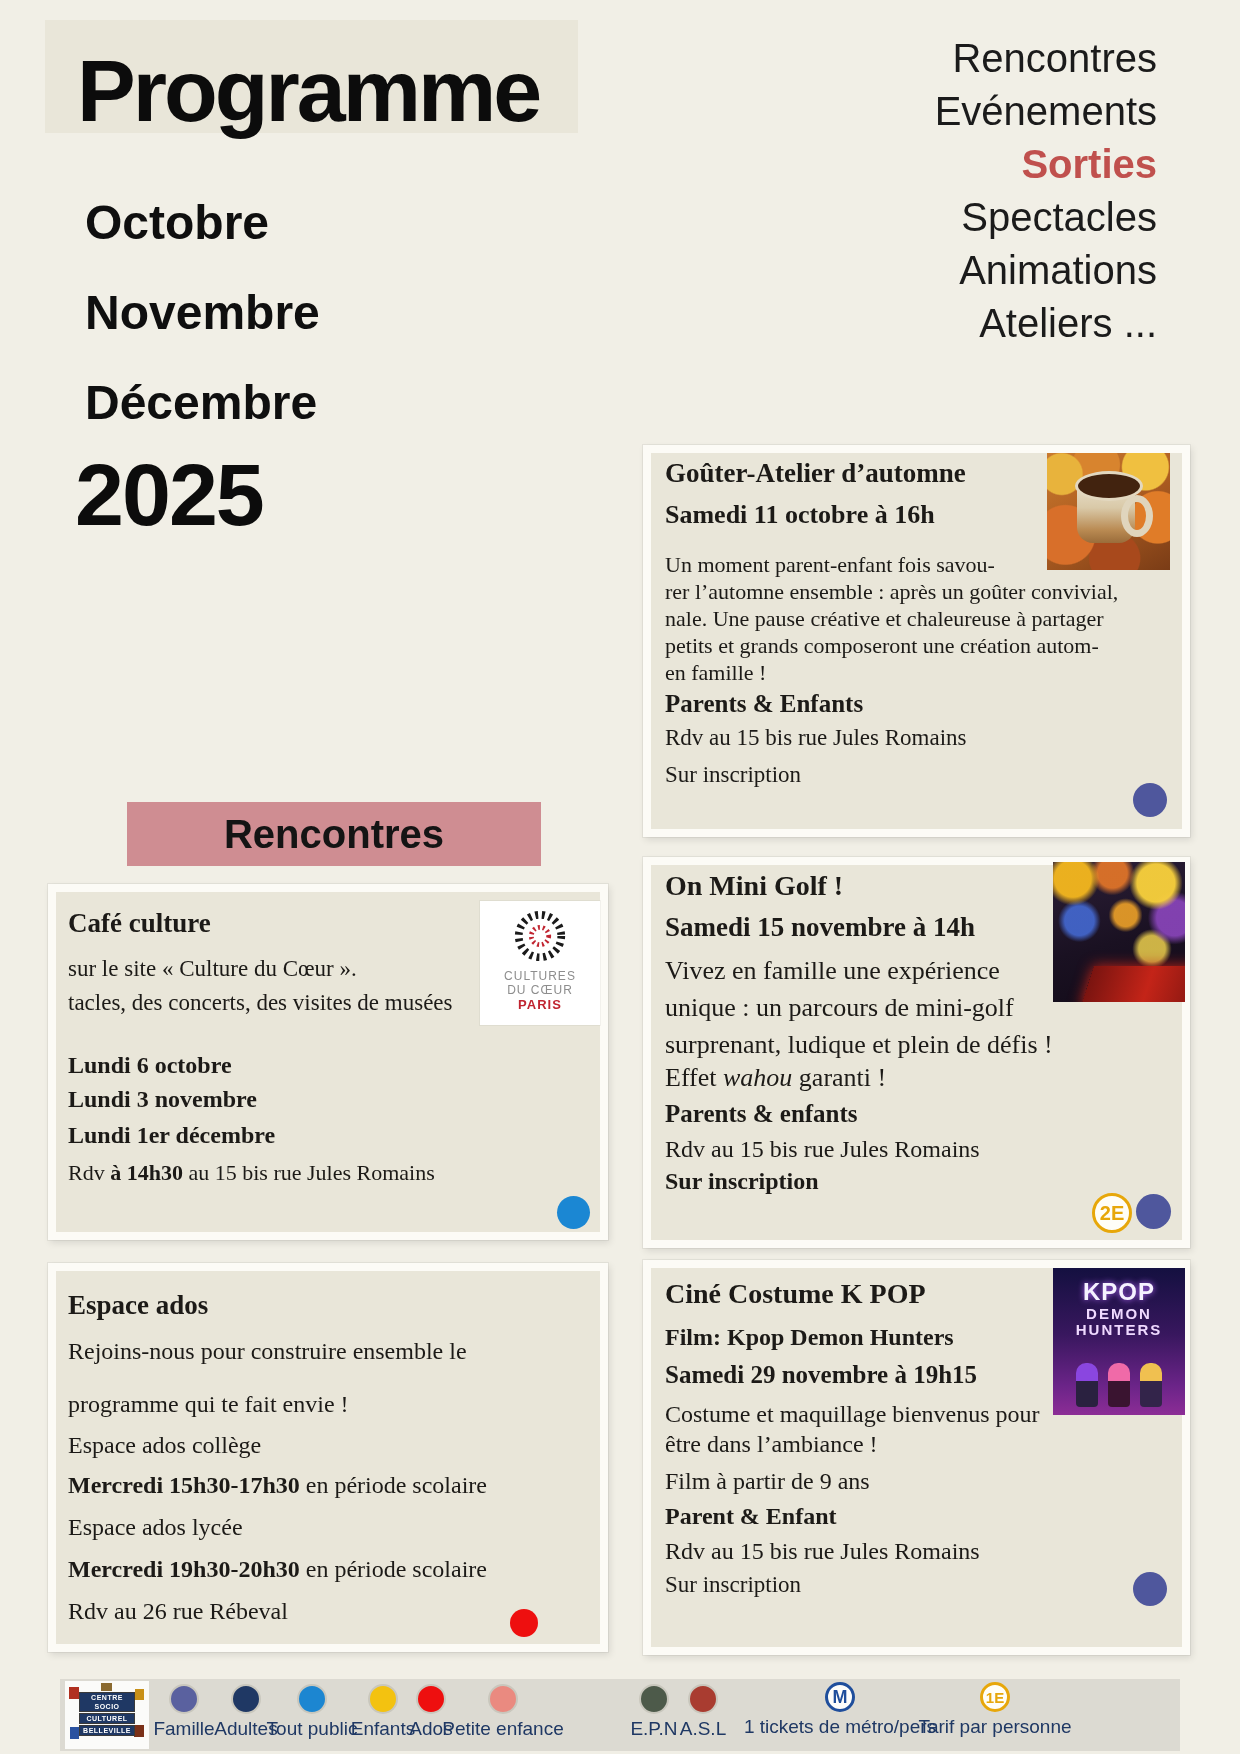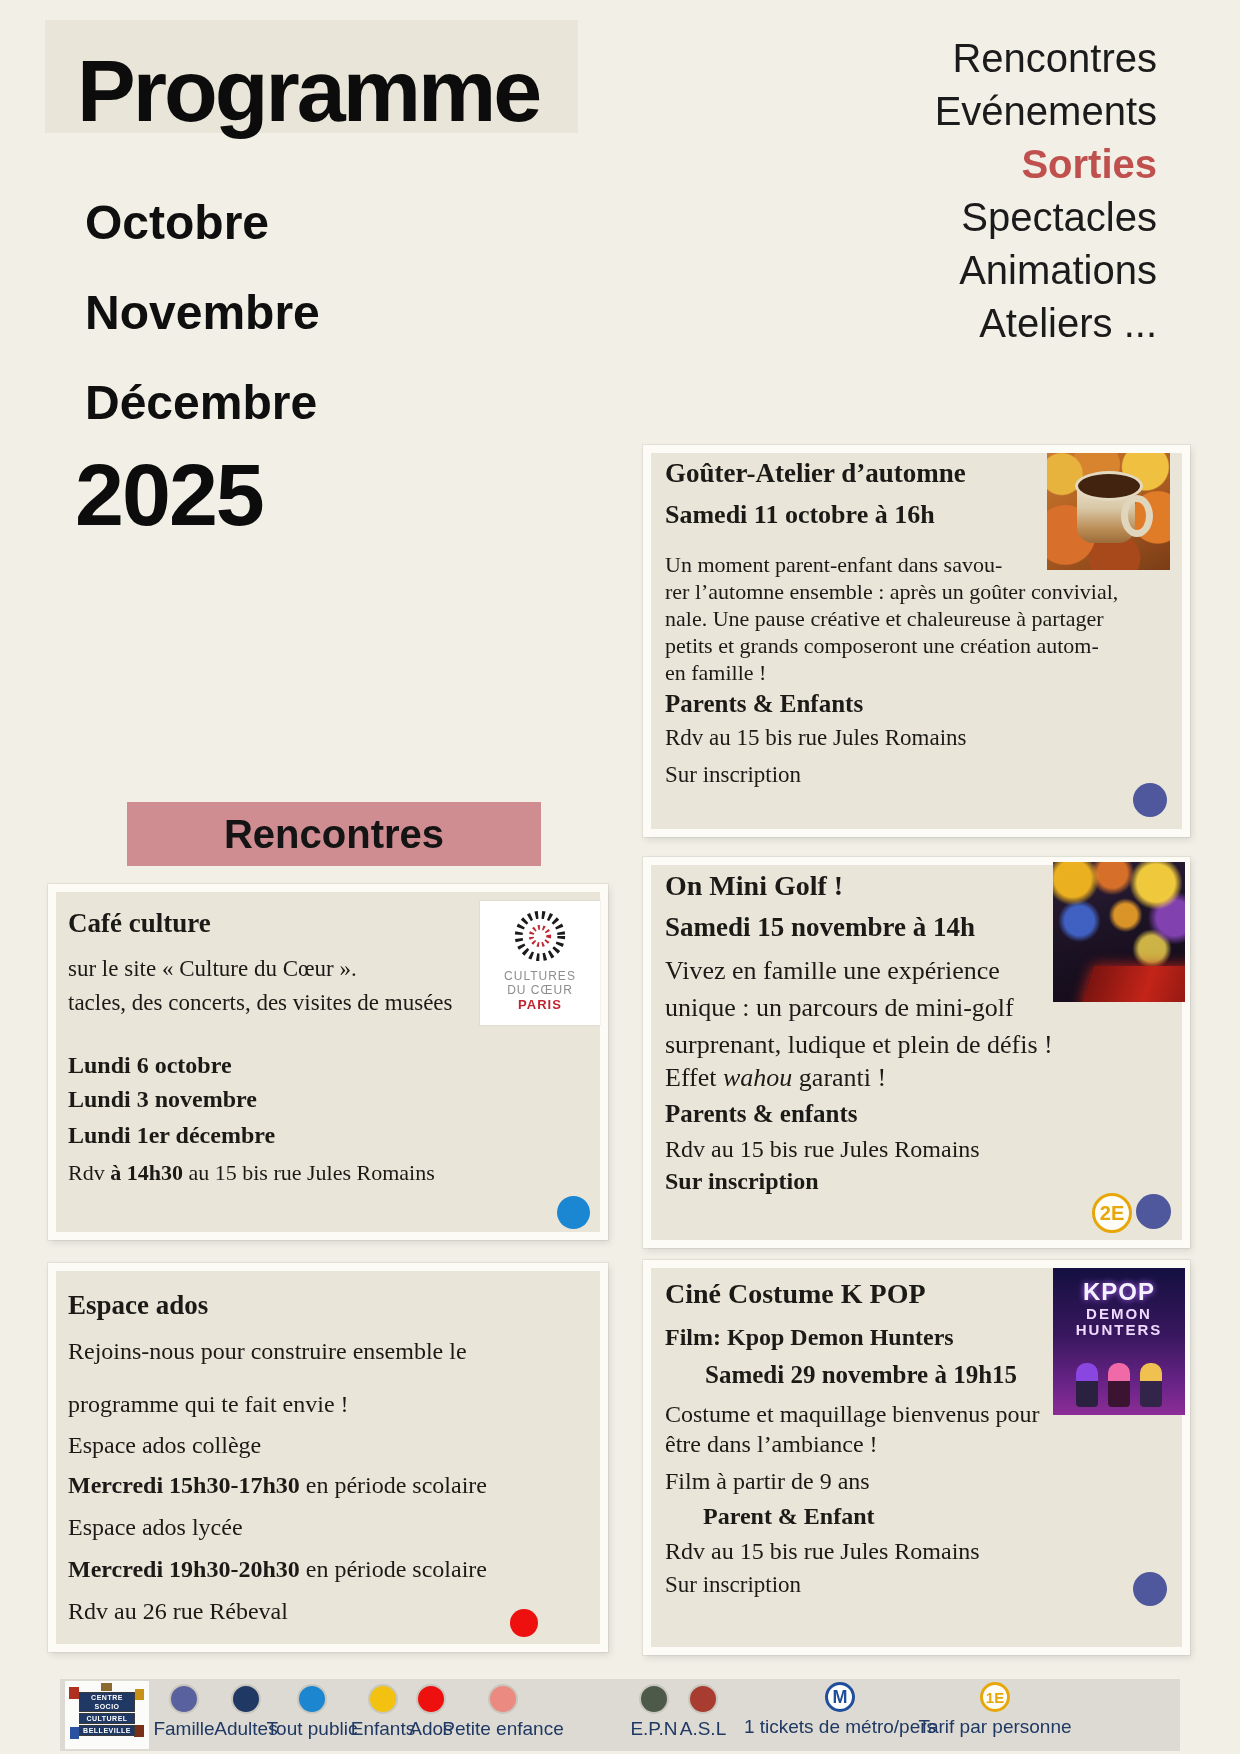--- a/index.html
+++ b/index.html
@@ -129,21 +129,21 @@
     <div>Animations</div>
     <div>Ateliers ...</div>
   </div>
 
   <div class="banner">Rencontres</div>
 
   <div class="card" id="card-gouter"></div>
   <div class="t b rcol" style="top:458px;font-size:27px;">Goûter-Atelier d’automne</div>
   <div class="t b rcol" style="top:500px;font-size:26px;">Samedi 11 octobre à 16h</div>
   <div class="t rcol" style="top:551px;font-size:22px;line-height:27px;">
-    <div>Un moment parent-enfant dans savou-</div>
+    <div>Un moment parent-enfant fois savou-</div>
     <div>rer l’automne ensemble : après un goûter convivial,</div>
     <div>nale. Une pause créative et chaleureuse à partager</div>
     <div>petits et grands composeront une création autom-</div>
     <div>en famille !</div>
   </div>
   <div class="t b rcol" style="top:690px;font-size:25px;">Parents &amp; Enfants</div>
   <div class="t rcol" style="top:725px;font-size:23px;">Rdv au 15 bis rue Jules Romains</div>
   <div class="t rcol" style="top:762px;font-size:23px;">Sur inscription</div>
   <div class="photo" id="img-autumn">
     <div class="mug"></div>
@@ -164,27 +164,27 @@
   <div class="t b rcol" style="top:1168px;font-size:24px;">Sur inscription</div>
   <div class="photo" id="img-minigolf">
     <div class="lane"></div>
   </div>
   <div class="coin" id="badge-2e">2E</div>
   <div class="dot" id="dot-minigolf" style="background-color: rgb(79, 87, 157);"></div>
 
   <div class="card" id="card-kpop"></div>
   <div class="t b rcol" style="top:1278px;font-size:28px;">Ciné Costume K POP</div>
   <div class="t b rcol" style="top:1324px;font-size:24px;">Film: Kpop Demon Hunters</div>
-  <div class="t b rcol" style="top:1361px;font-size:25px;margin-left:40px;">Samedi 29 novembre à 19h15</div>
+  <div class="t b rcol" style="top:1361px;font-size:25px;">Samedi 29 novembre à 19h15</div>
   <div class="t rcol" style="top:1399px;font-size:24px;line-height:30px;">
     <div>Costume et maquillage bienvenus pour</div>
     <div>être dans l’ambiance !</div>
   </div>
   <div class="t rcol" style="top:1468px;font-size:24px;">Film à partir de 9 ans</div>
-  <div class="t b rcol" style="top:1503px;font-size:24px;margin-left:38px;">Parent &amp; Enfant</div>
+  <div class="t b rcol" style="top:1503px;font-size:24px;">Parent &amp; Enfant</div>
   <div class="t rcol" style="top:1538px;font-size:24px;">Rdv au 15 bis rue Jules Romains</div>
   <div class="t rcol" style="top:1572px;font-size:23px;">Sur inscription</div>
   <div class="photo" id="img-kpop">
     <div class="kpop-l1">KPOP</div>
     <div class="kpop-l2"><span>DEMON</span><br><span>HUNTERS</span></div>
     <div class="kpop-girls">
       <div class="girl g1"></div>
       <div class="girl g2"></div>
       <div class="girl g3"></div>
     </div>

